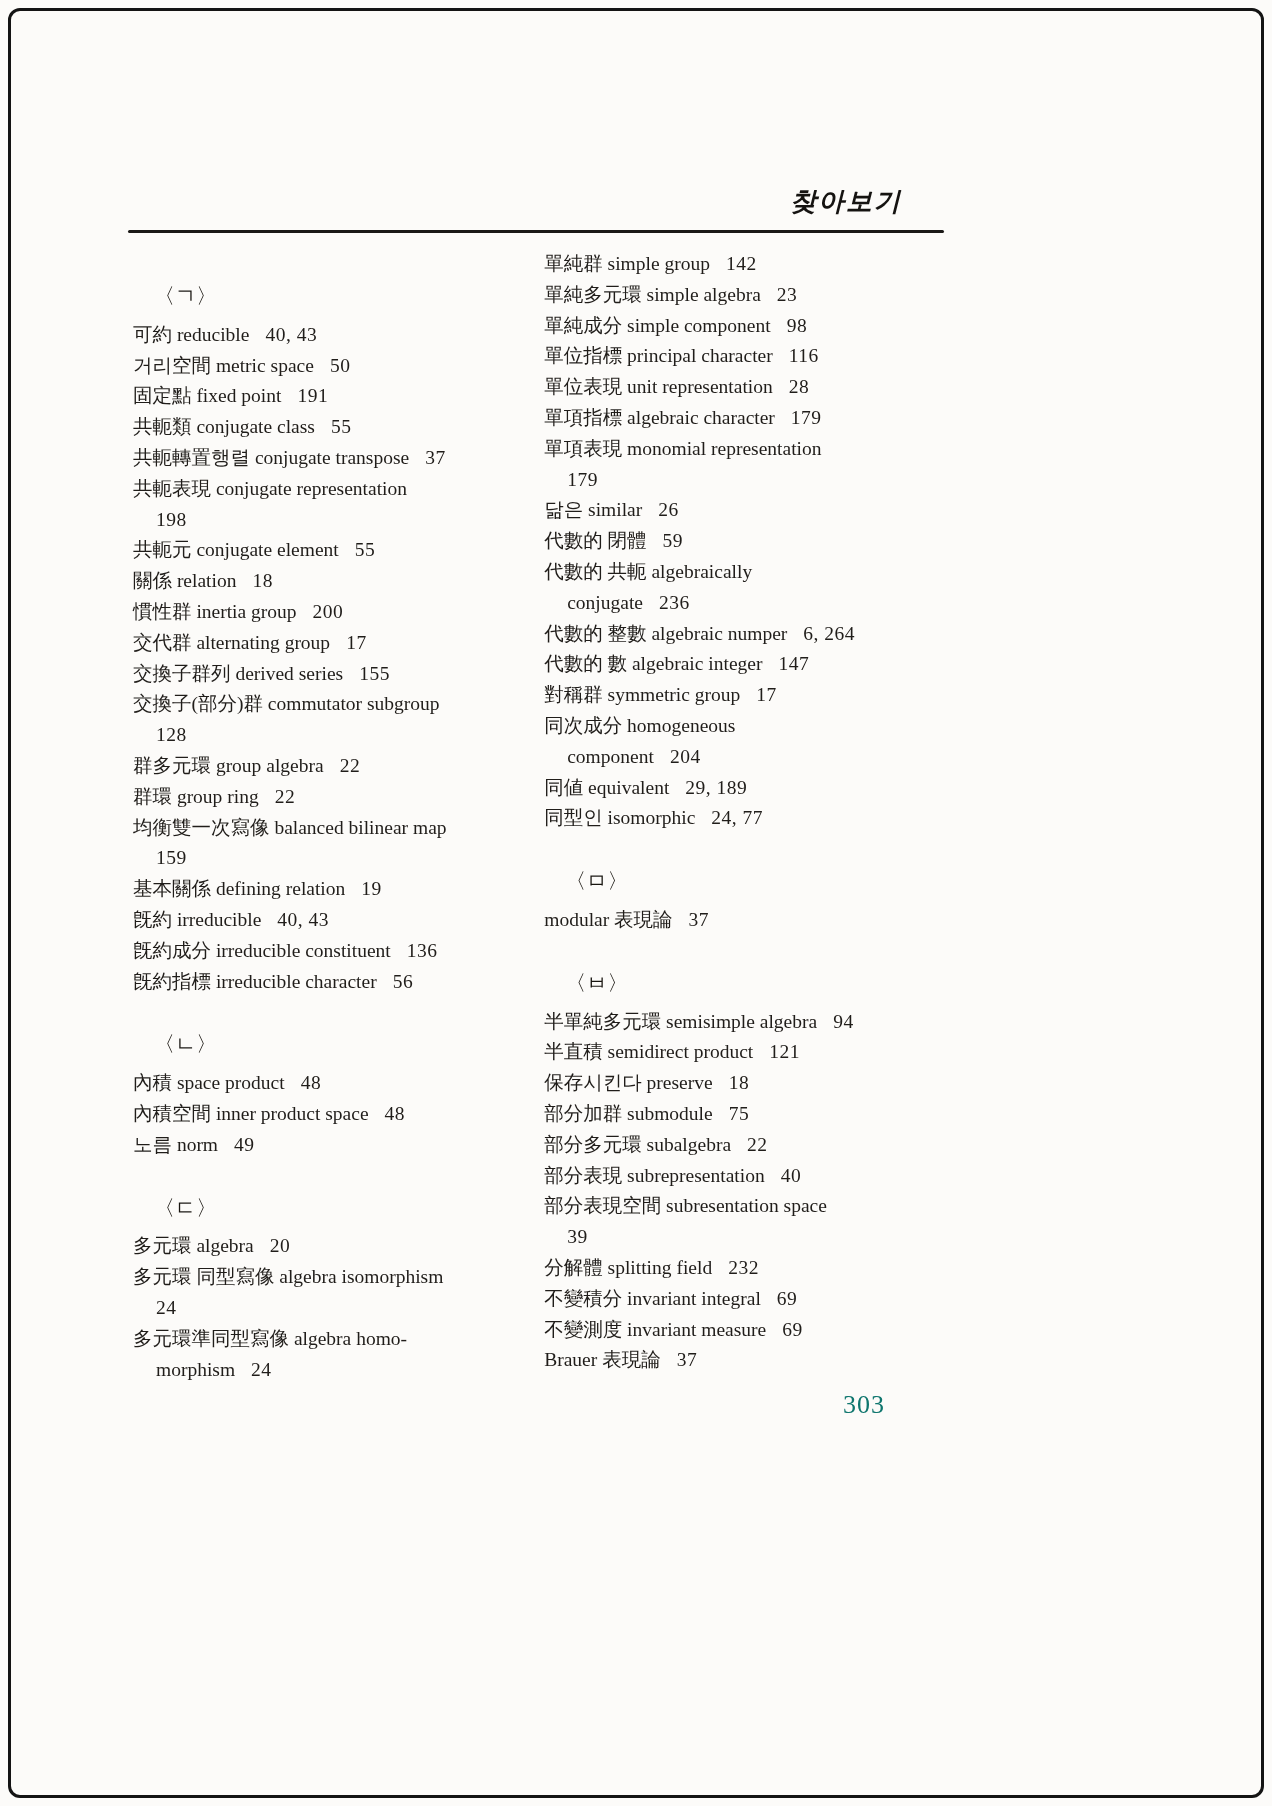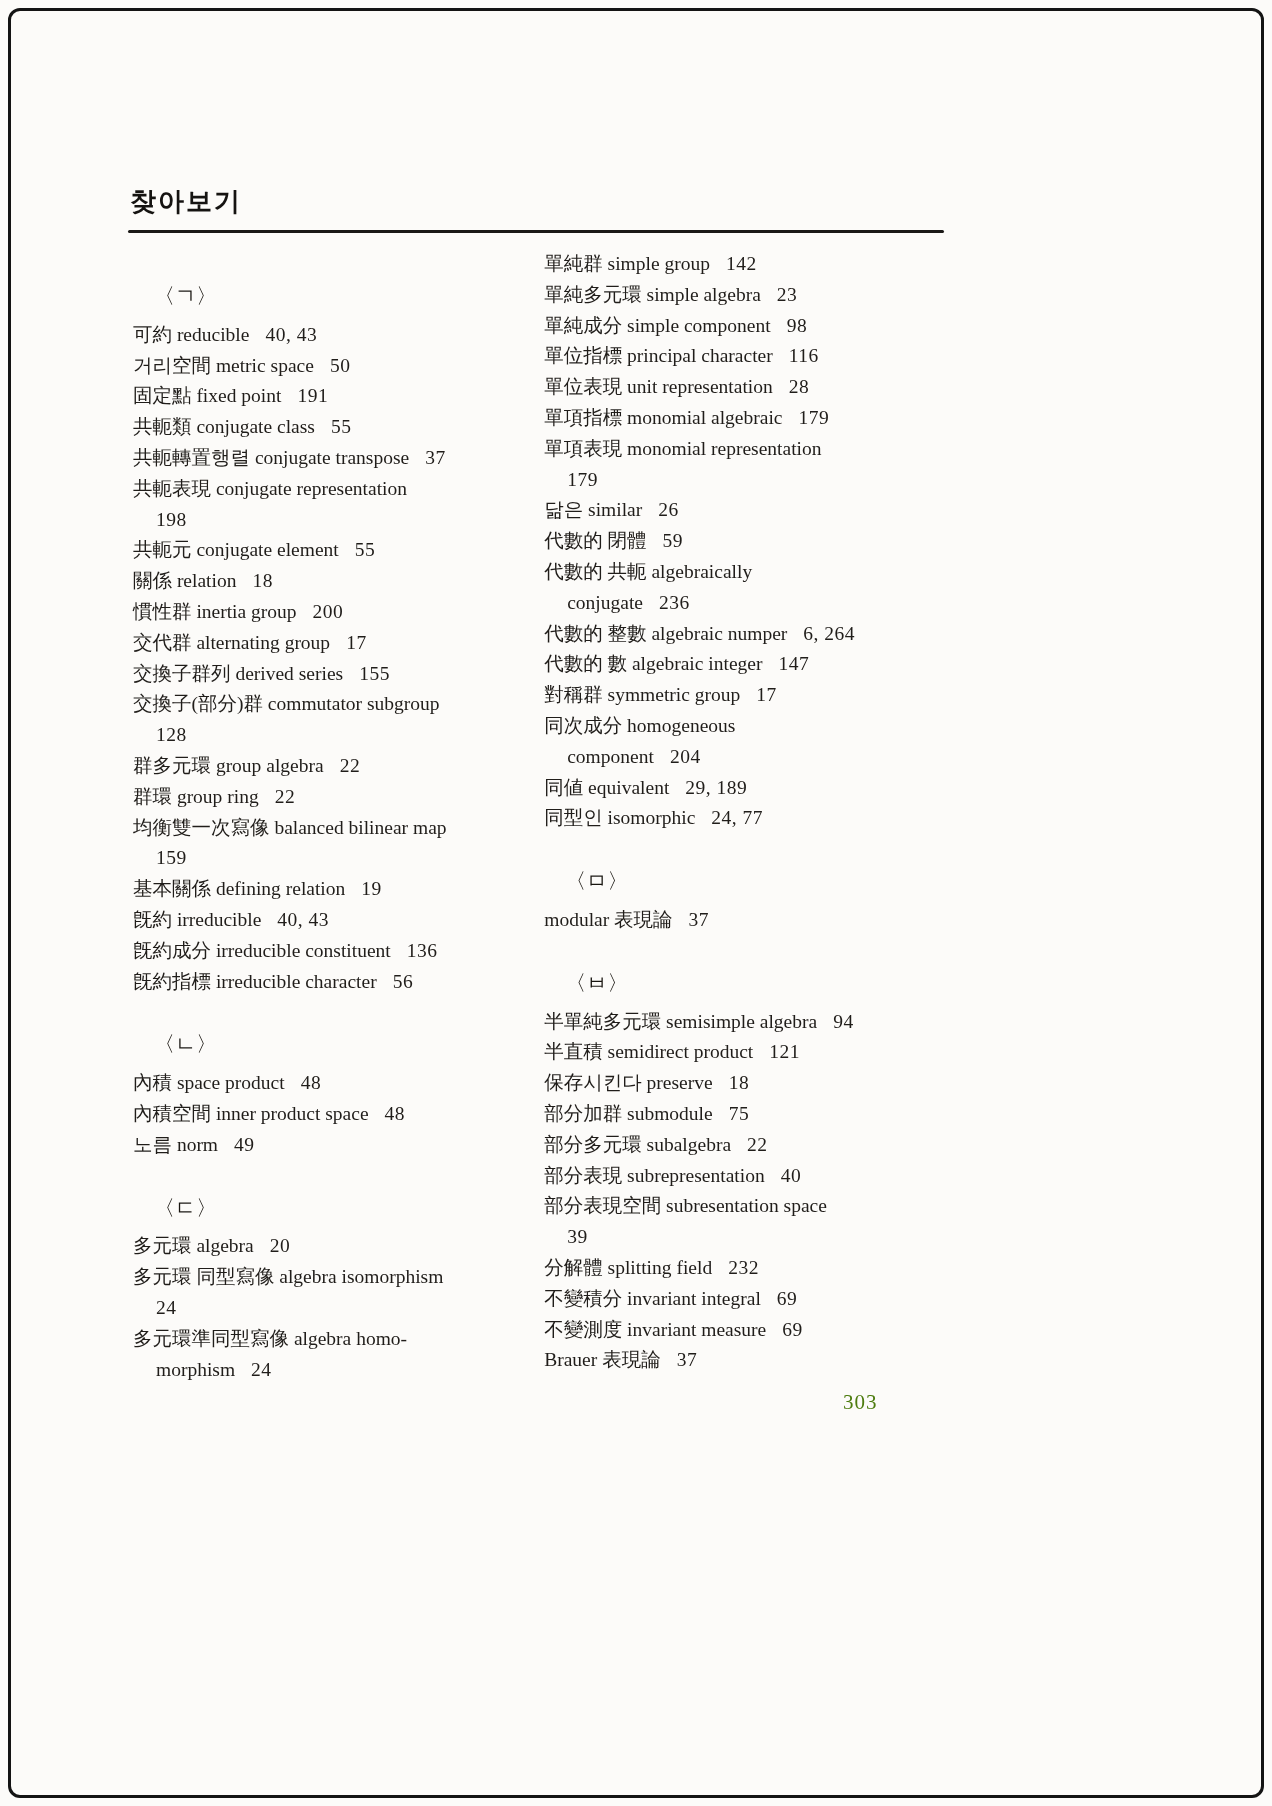--- a/index.html
+++ b/index.html
@@ -21,24 +21,26 @@
     inset: 8px;
     border: 3px solid #141414;
     border-radius: 12px;
     pointer-events: none;
   }
   .header {
     position: absolute;
     left: 130px;
     top: 184px;
     width: 772px;
+    text-align: right;
     font-size: 26px;
     font-weight: 700;
     letter-spacing: 2px;
     color: #151311;
+    font-style: italic;
   }
   .rule {
     position: absolute;
     left: 128px;
     top: 230px;
     width: 816px;
     height: 3px;
     background: #1b1917;
     border-radius: 2px;
   }
@@ -66,23 +68,23 @@
     line-height: 30.8px;
     padding-left: 21px;
     margin-top: 32px;
     margin-bottom: 8px;
     color: #17140f;
   }
   .page-number {
     position: absolute;
     left: 843px;
     top: 1390px;
-    font-size: 21px;
+    font-size: 26px;
     letter-spacing: 1px;
-    color: #4d7c0f;
+    color: #0f766e;
   }
 </style>
 </head>
 <body>
 
 <div class="page">
   <div class="frame"></div>
 
   <div class="header">찾아보기</div>
 
@@ -123,21 +125,21 @@
         <div class="line cont"><span class="num">24</span></div>
         <div class="line"><span class="term">多元環準同型寫像 algebra homo-</span></div>
         <div class="line cont"><span class="term">morphism</span><span class="num gap">24</span></div>
       </div>
     <div class="col-right" id="col-right">
         <div class="line"><span class="term">單純群 simple group</span><span class="num gap">142</span></div>
         <div class="line"><span class="term">單純多元環 simple algebra</span><span class="num gap">23</span></div>
         <div class="line"><span class="term">單純成分 simple component</span><span class="num gap">98</span></div>
         <div class="line"><span class="term">單位指標 principal character</span><span class="num gap">116</span></div>
         <div class="line"><span class="term">單位表現 unit representation</span><span class="num gap">28</span></div>
-        <div class="line"><span class="term">單項指標 monomial algebraic</span><span class="num gap">179</span></div>
+        <div class="line"><span class="term">單項指標 algebraic character</span><span class="num gap">179</span></div>
         <div class="line"><span class="term">單項表現 monomial representation</span></div>
         <div class="line cont"><span class="num">179</span></div>
         <div class="line"><span class="term">닮은 similar</span><span class="num gap">26</span></div>
         <div class="line"><span class="term">代數的 閉體</span><span class="num gap">59</span></div>
         <div class="line"><span class="term">代數的 共軛 algebraically</span></div>
         <div class="line cont"><span class="term">conjugate</span><span class="num gap">236</span></div>
         <div class="line"><span class="term">代數的 整數 algebraic numper</span><span class="num gap">6, 264</span></div>
         <div class="line"><span class="term">代數的 數 algebraic integer</span><span class="num gap">147</span></div>
         <div class="line"><span class="term">對稱群 symmetric group</span><span class="num gap">17</span></div>
         <div class="line"><span class="term">同次成分 homogeneous</span></div>

